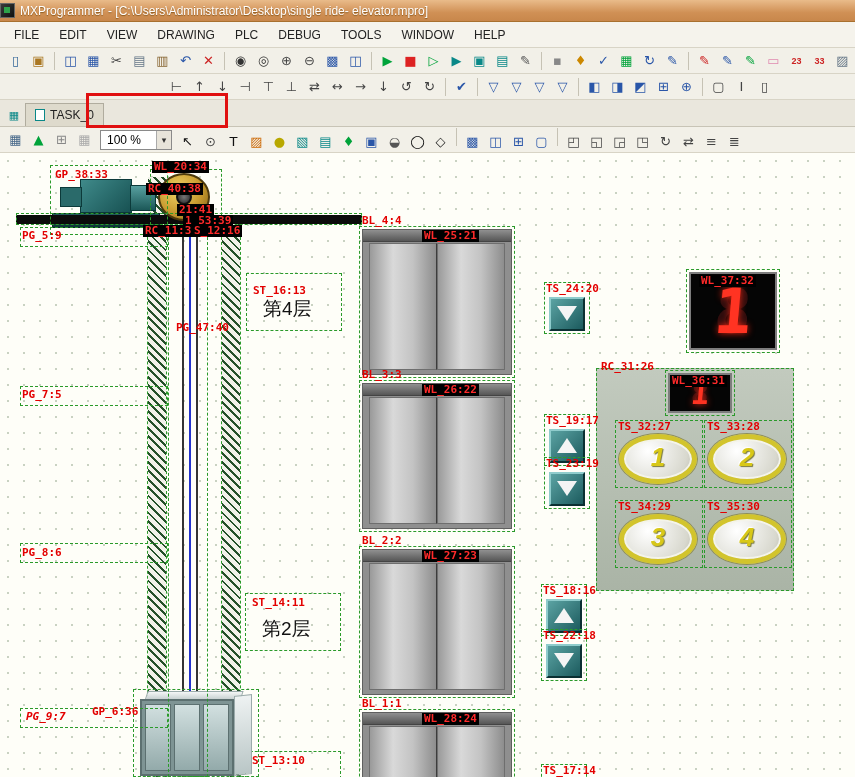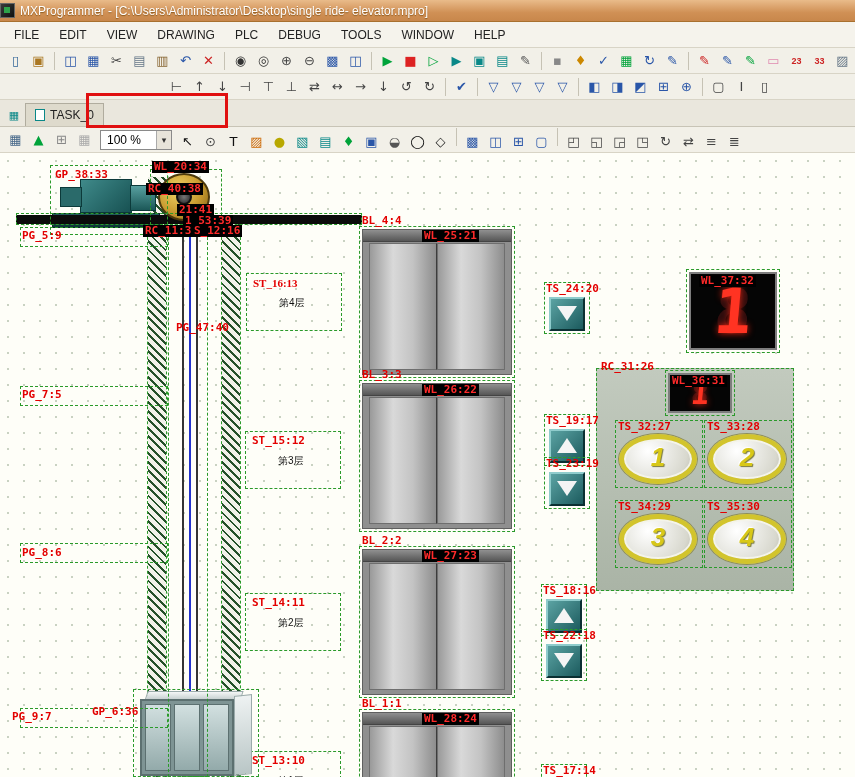--- a/index.html
+++ b/index.html
@@ -42,21 +42,21 @@
   .tab-close { font-weight:bold; font-size:12px; margin-left:5px; color:#333; cursor:default; }
   
   .annotation { position:absolute; left:86px; top:93px; width:142px; height:35px; border:3px solid #e01010; z-index:999; pointer-events:none; }
   
   .canvas { position:relative; flex:1 1 auto; overflow:hidden;
     background-color:#fefef8;
     background-image:radial-gradient(#c9d2c2 1px, transparent 1px);
     background-size:16px 16px; }
   .dev-label { position:absolute; font:bold 11px "DejaVu Sans Mono", monospace; line-height:12px; color:#e30000; white-space:nowrap; z-index:60; }
   .dev-label.on-black { background:#000; color:#ff2a2a; padding:0 2px; }
-  .sign-text { position:absolute; font-size:10px; color:#111; z-index:55; white-space:nowrap;margin-left:16px; }
+  .sign-text { position:absolute; font-size:19px; color:#111; z-index:55; white-space:nowrap; }
   .sel-box { position:absolute; border:1px dashed #2a9a2a; z-index:40; pointer-events:none; }
   
   .shaft-col { position:absolute; top:70px; width:18px; height:554px; z-index:10;
     background:repeating-linear-gradient(45deg,#24502a 0 2px,#f2f2ea 2px 6px);
     outline:1px dashed #2a9a2a; }
   .shaft-col.seg { outline:none; }
   .rail { position:absolute; top:71px; width:2px; height:553px; z-index:11; }
   .beam { position:absolute; left:16px; top:62px; width:346px; height:9px; background:#0b0b0b; z-index:13; }
   
   .machine { position:absolute; left:52px; top:18px; width:110px; height:58px; z-index:12; }
@@ -315,29 +315,25 @@
     <span class="dev-label on-black" style="left: 152px; top: 8px;">WL_20:34</span>
     <span class="dev-label on-black" style="left: 146px; top: 30px;">RC_40:38</span>
     <span class="dev-label on-black" style="left: 177px; top: 51px;">21:41</span>
     <span class="dev-label on-black" style="left: 183px; top: 62px;">1_53:39</span>
     <span class="dev-label on-black" style="left: 143px; top: 72px;">RC_11:37</span>
     <span class="dev-label on-black" style="left: 192px; top: 72px;">S_12:16</span>
     <span class="dev-label" style="left: 22px; top: 77px;">PG_5:9</span>
     <span class="dev-label" style="left: 176px; top: 169px;">PG_47:40</span>
     <span class="dev-label" style="left: 22px; top: 236px;">PG_7:5</span>
     <span class="dev-label" style="left: 22px; top: 394px;">PG_8:6</span>
-    <span class="dev-label" style="left: 12px; top: 558px;">PG_9:7</span>
+    <span class="dev-label" style="left: 26px; top: 558px; font-style: italic;">PG_9:7</span>
     <span class="dev-label" style="left: 92px; top: 553px;">GP_6:36</span>
     <div class="floor-sign" style="left: 246px; top: 120px;">
-      <span class="dev-label" style="left: 6px; top: 3px; font-family: Liberation Serif, serif;">ST_16:13</span>
+      <span class="dev-label" style="left: 6px; top: 11px;">ST_16:13</span>
       <span class="sign-text" style="left: 16px; top: 22px;">第4层</span>
-    </div>
-    <div class="floor-sign" style="left: 245px; top: 278px;">
-      <span class="dev-label" style="left: 6px; top: 3px;">ST_15:12</span>
-      <span class="sign-text" style="left: 16px; top: 22px;">第3层</span>
     </div>
     <div class="floor-sign" style="left: 245px; top: 440px;">
       <span class="dev-label" style="left: 6px; top: 3px;">ST_14:11</span>
       <span class="sign-text" style="left: 16px; top: 22px;">第2层</span>
     </div>
     <div class="floor-sign" style="left: 245px; top: 598px;">
       <span class="dev-label" style="left: 6px; top: 3px;">ST_13:10</span>
       <span class="sign-text" style="left: 16px; top: 22px;">第1层</span>
     </div>
     <div class="door-unit" style="top: 62px;">

